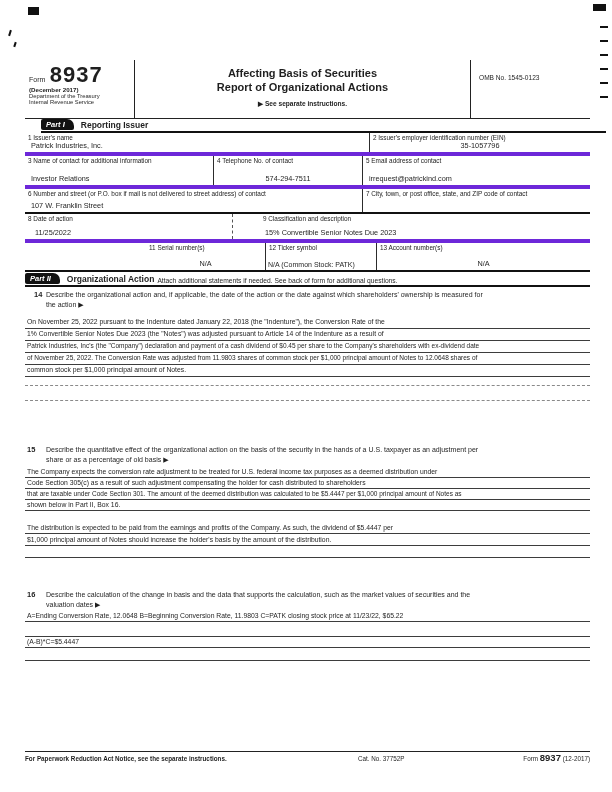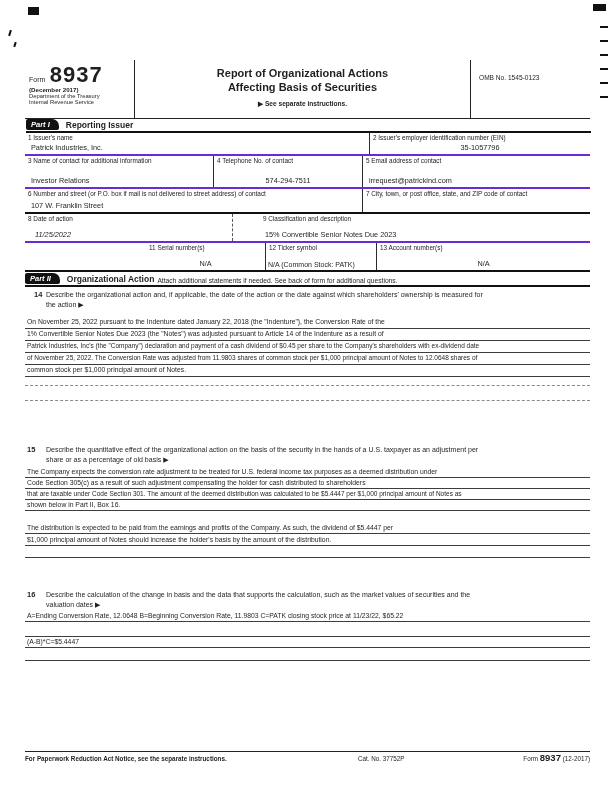--- a/index.html
+++ b/index.html
@@ -17,21 +17,21 @@
   .title{font-size:11px;font-weight:bold;text-align:center;line-height:1.25;}
   .seeinstr{font-size:6.6px;font-weight:bold;text-align:center;margin-top:5px;}
   .omb{font-size:6.6px;padding:14px 4px 0 8px;}
   
   .bar{border-bottom:2px solid #111;display:flex;align-items:flex-end;gap:7px;padding-bottom:1px;}
   .pill{display:inline-block;background:#111;color:#fff;font-weight:bold;font-style:italic;
         font-size:7.5px;padding:1px 9px 1px 5px;border-radius:2px 7px 2px 2px;}
   .bar-title{font-size:8.5px;font-weight:bold;}
   .bar-sub{font-size:6.7px;}
   
-  .row{border-bottom:2px solid #6d28d9;}
+  .row{border-bottom:4px solid #6d28d9;}
   .row.thick{border-bottom:2px solid #111;}
   .cell{position:absolute;top:0;bottom:0;box-sizing:border-box;}
   .cell.vr{border-right:1px solid #2c2c2c;}
   .cell.vrd{border-right:1px dashed #555;}
   .lbl{font-size:6.4px;line-height:1.2;padding:1px 3px 0 3px;color:#232323;}
   .val{position:absolute;bottom:2px;left:0;right:0;font-size:7.3px;padding:0 6px;white-space:nowrap;}
   .val.ctr{text-align:center;}
   
   .qnum{font-size:7.5px;font-weight:bold;}
   .qtxt{font-size:7px;line-height:1.45;}
@@ -65,30 +65,30 @@
     <div class="cell hdr-left" style="left:0;width:110px;">
       <div>
         <span class="form-word">Form</span>
         <span class="form-num">8937</span>
       </div>
       <div class="rev">(December 2017)</div>
       <div class="dept">Department of the Treasury</div>
       <div class="dept">Internal Revenue Service</div>
     </div>
     <div class="cell" style="left:110px;width:335px;padding-top:7px;">
+      <div class="title">Affecting Basis of Securities</div>
       <div class="title">Report of Organizational Actions</div>
-      <div class="title">Affecting Basis of Securities</div>
       <div class="seeinstr">▶ See separate instructions.</div>
     </div>
     <div class="cell hdr-right" style="left:445px;width:120px;">
       <div class="omb">OMB No. 1545-0123</div>
     </div>
   </div>
 
-  <div class="abs bar" style="left:26px;top:121px;width:565px;height:12px;align-items:flex-end;">
+  <div class="abs bar" style="left:41px;top:121px;width:565px;height:12px;align-items:flex-end;">
     <span class="pill">Part I</span>
     <span class="bar-title">Reporting Issuer</span>
   </div>
 
   <div class="abs row" style="left:25px;top:133px;width:565px;height:23px;">
     <div class="cell vr" style="left:0;width:345px;">
       <div class="lbl">1   Issuer's name</div>
       <div class="val">Patrick Industries, Inc.</div>
     </div>
     <div class="cell" style="left:345px;width:220px;">
@@ -118,21 +118,21 @@
       <div class="val">107 W. Franklin Street</div>
     </div>
     <div class="cell" style="left:338px;width:227px;">
       <div class="lbl">7 City, town, or post office, state, and ZIP code of contact</div>
     </div>
   </div>
 
   <div class="abs row" style="left:25px;top:214px;width:565px;height:29px;">
     <div class="cell vrd" style="left:0;width:208px;">
       <div class="lbl">8   Date of action</div>
-      <div class="val" style="padding-left:10px;font-style:italic;">11/25/2022</div>
+      <div class="val" style="padding-left:10px;">11/25/2022</div>
     </div>
     <div class="cell" style="left:208px;width:357px;">
       <div class="lbl" style="padding-left:30px;">9   Classification and description</div>
       <div class="val" style="padding-left:32px;">15% Convertible Senior Notes Due 2023</div>
     </div>
   </div>
 
   <div class="abs row thick" style="left:25px;top:243px;width:565px;height:29px;">
     <div class="cell vr" style="left:121px;width:120px;">
       <div class="lbl">11   Serial number(s)</div>

